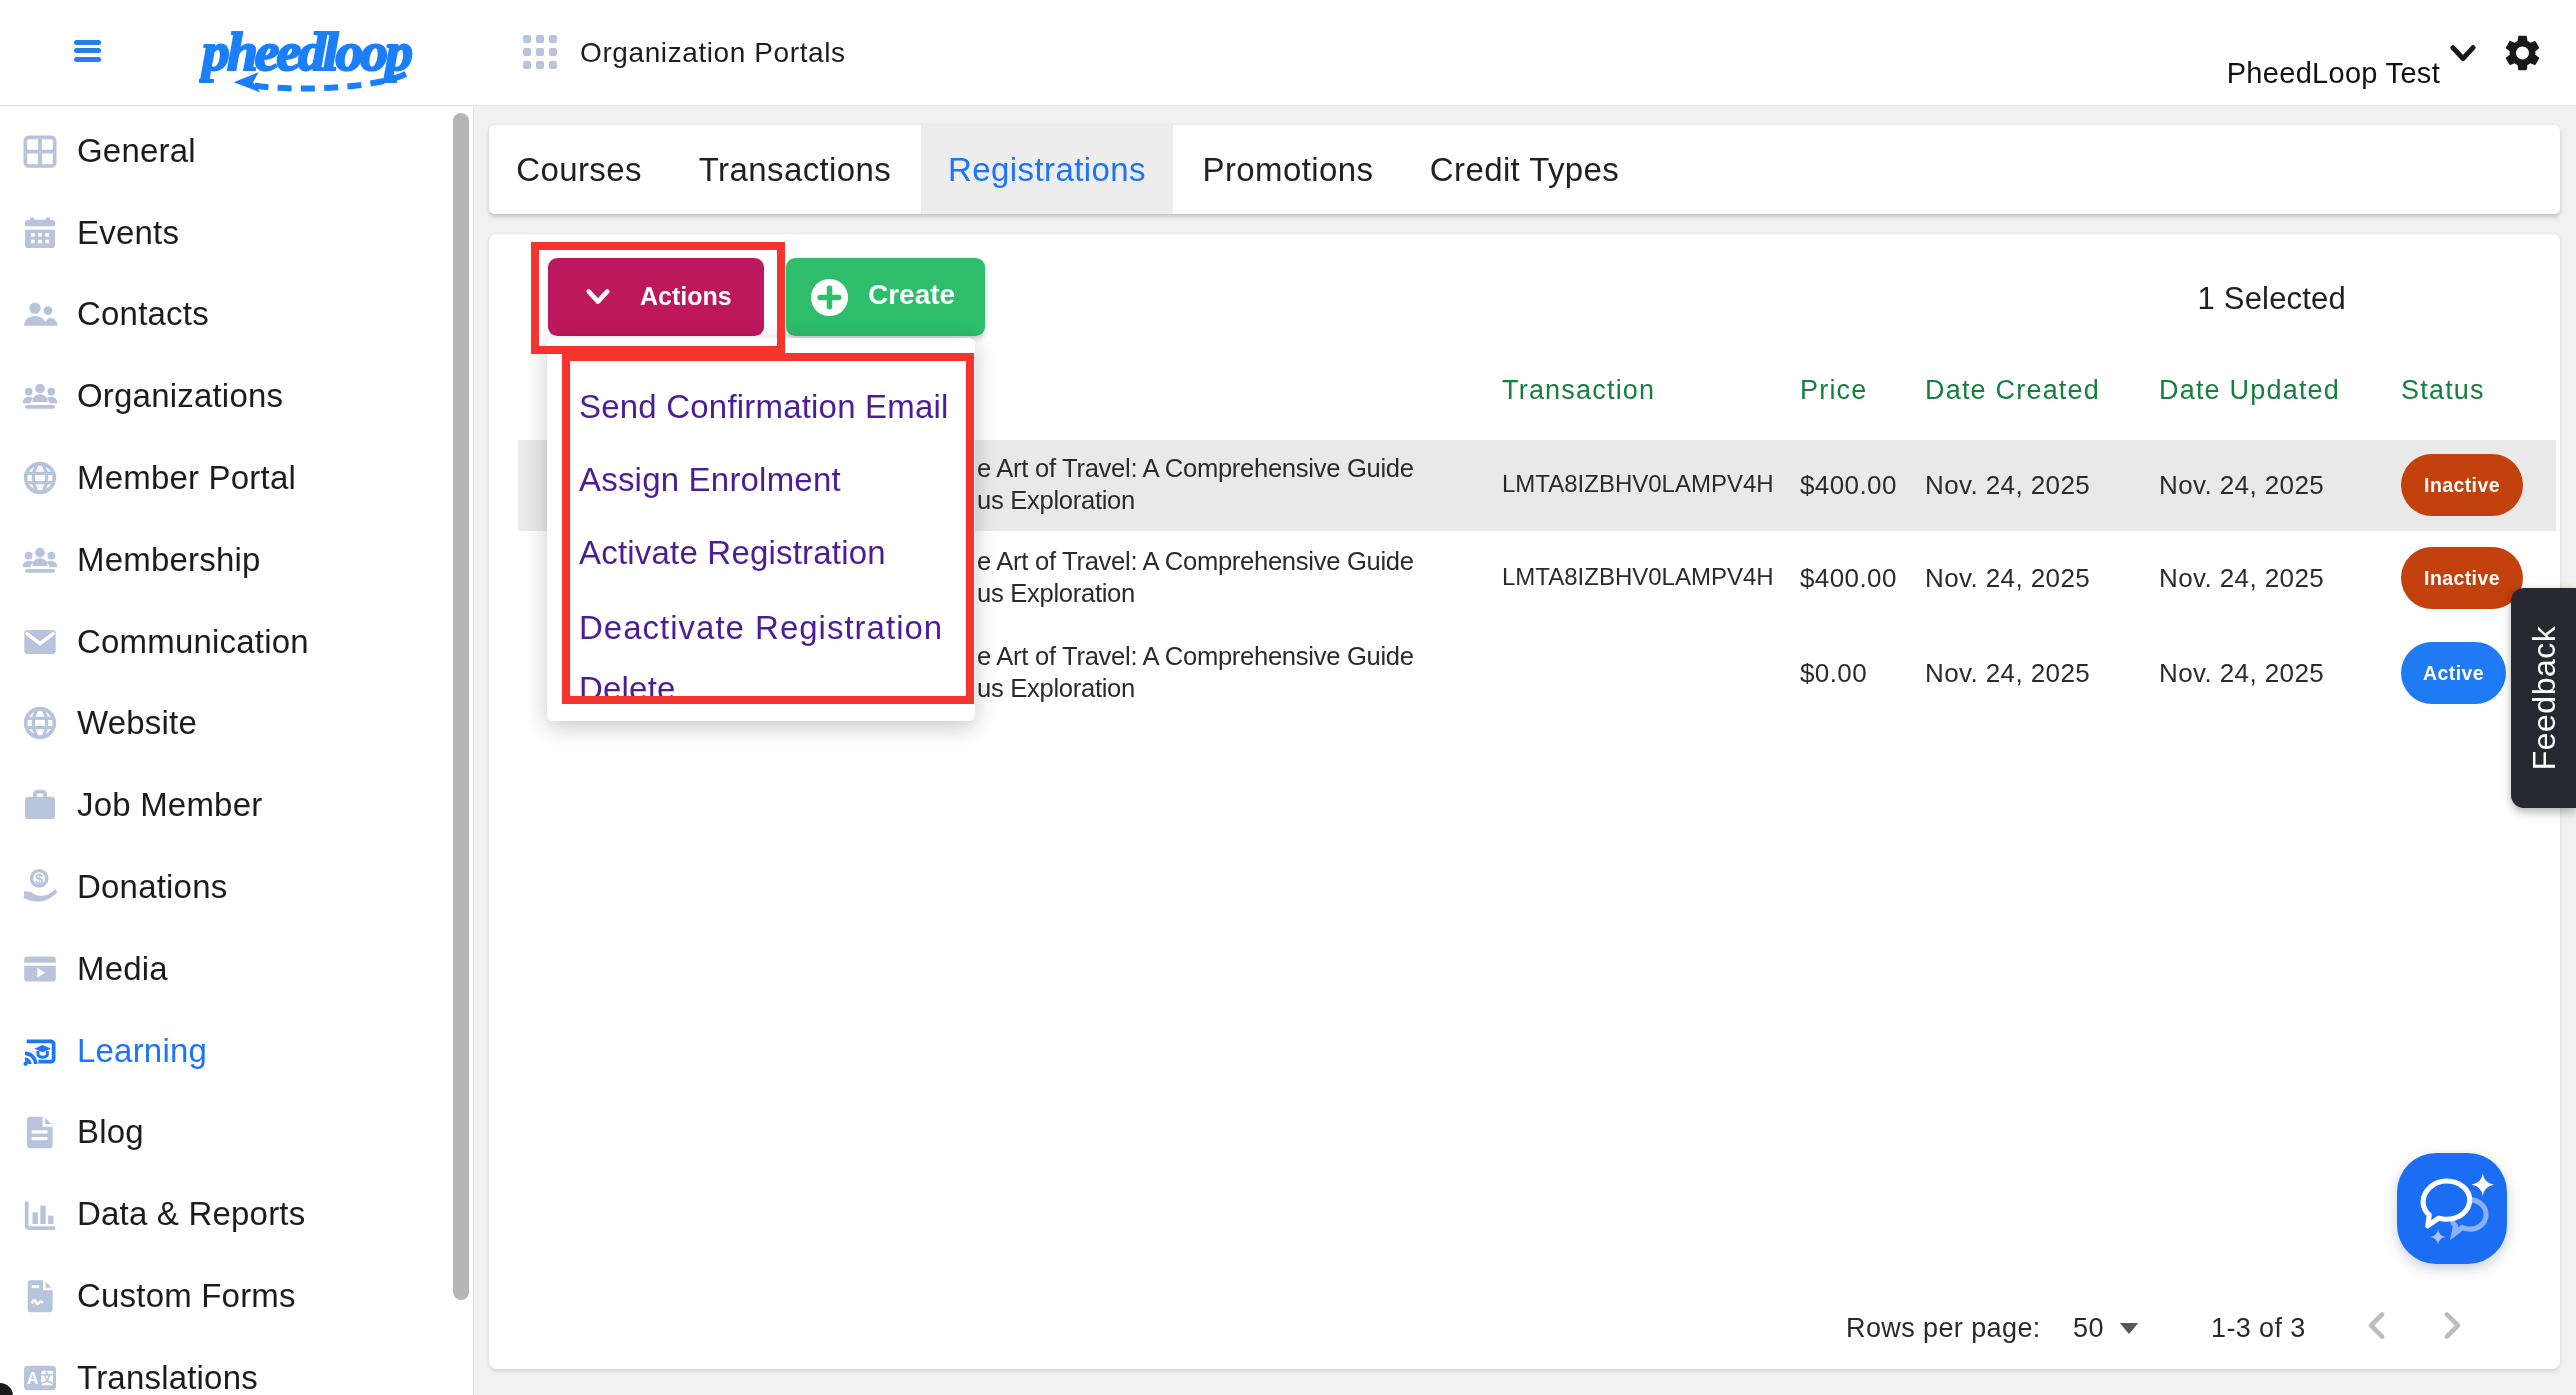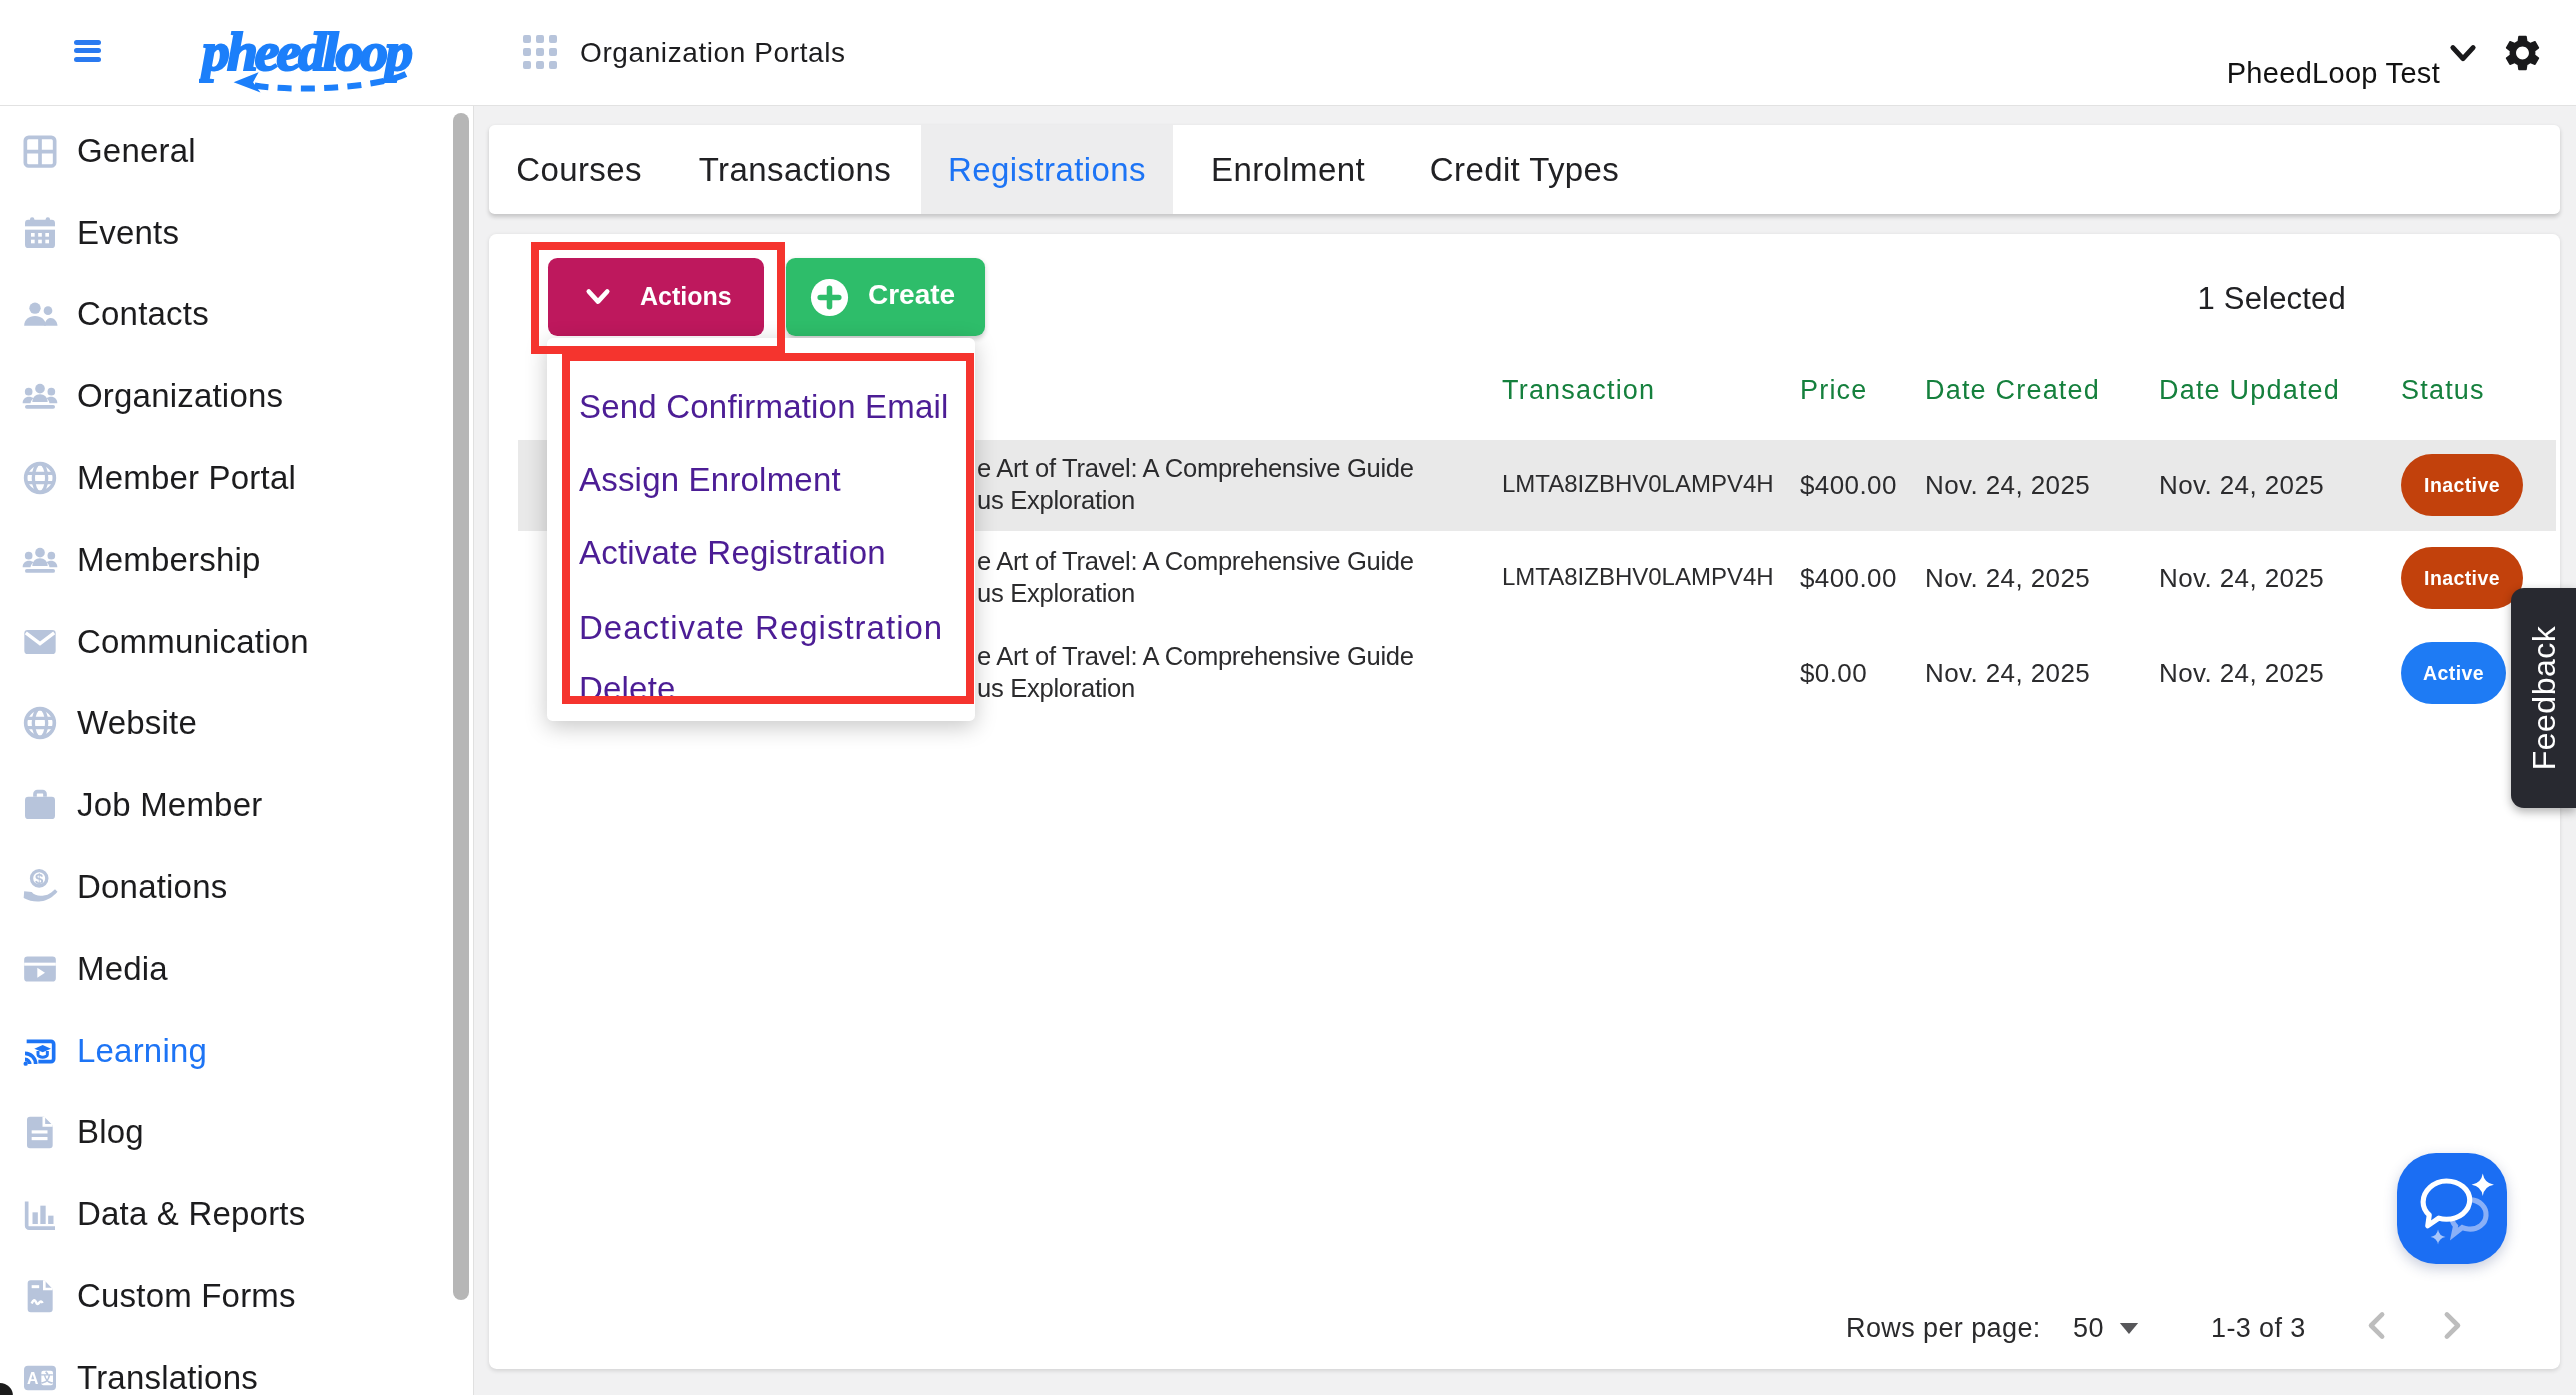--- a/index.html
+++ b/index.html
@@ -270,21 +270,21 @@
         </svg>
         <div class="slabel">Translations</div>
       </div>
     </div>
   <div id="sthumb"></div>
 
   <div id="tabbar">
       <div class="tab" style="left:0px; width:180px">Courses</div>
       <div class="tab" style="left:180px; width:252px">Transactions</div>
       <div class="tab active" style="left:432px; width:252px">Registrations</div>
-      <div class="tab" style="left:684px; width:230px">Enrolment</div>
+      <div class="tab" style="left:684px; width:230px">Promotions</div>
       <div class="tab" style="left:914px; width:243px">Credit Types</div>
     </div>
 
   <div id="card"></div>
   <div id="selected">1 Selected</div>
 
   <div class="th" style="left:1502px; top:375px">Transaction</div>
   <div class="th" style="left:1800px; top:375px">Price</div>
   <div class="th" style="left:1925px; top:375px">Date Created</div>
   <div class="th" style="left:2159px; top:375px">Date Updated</div>

